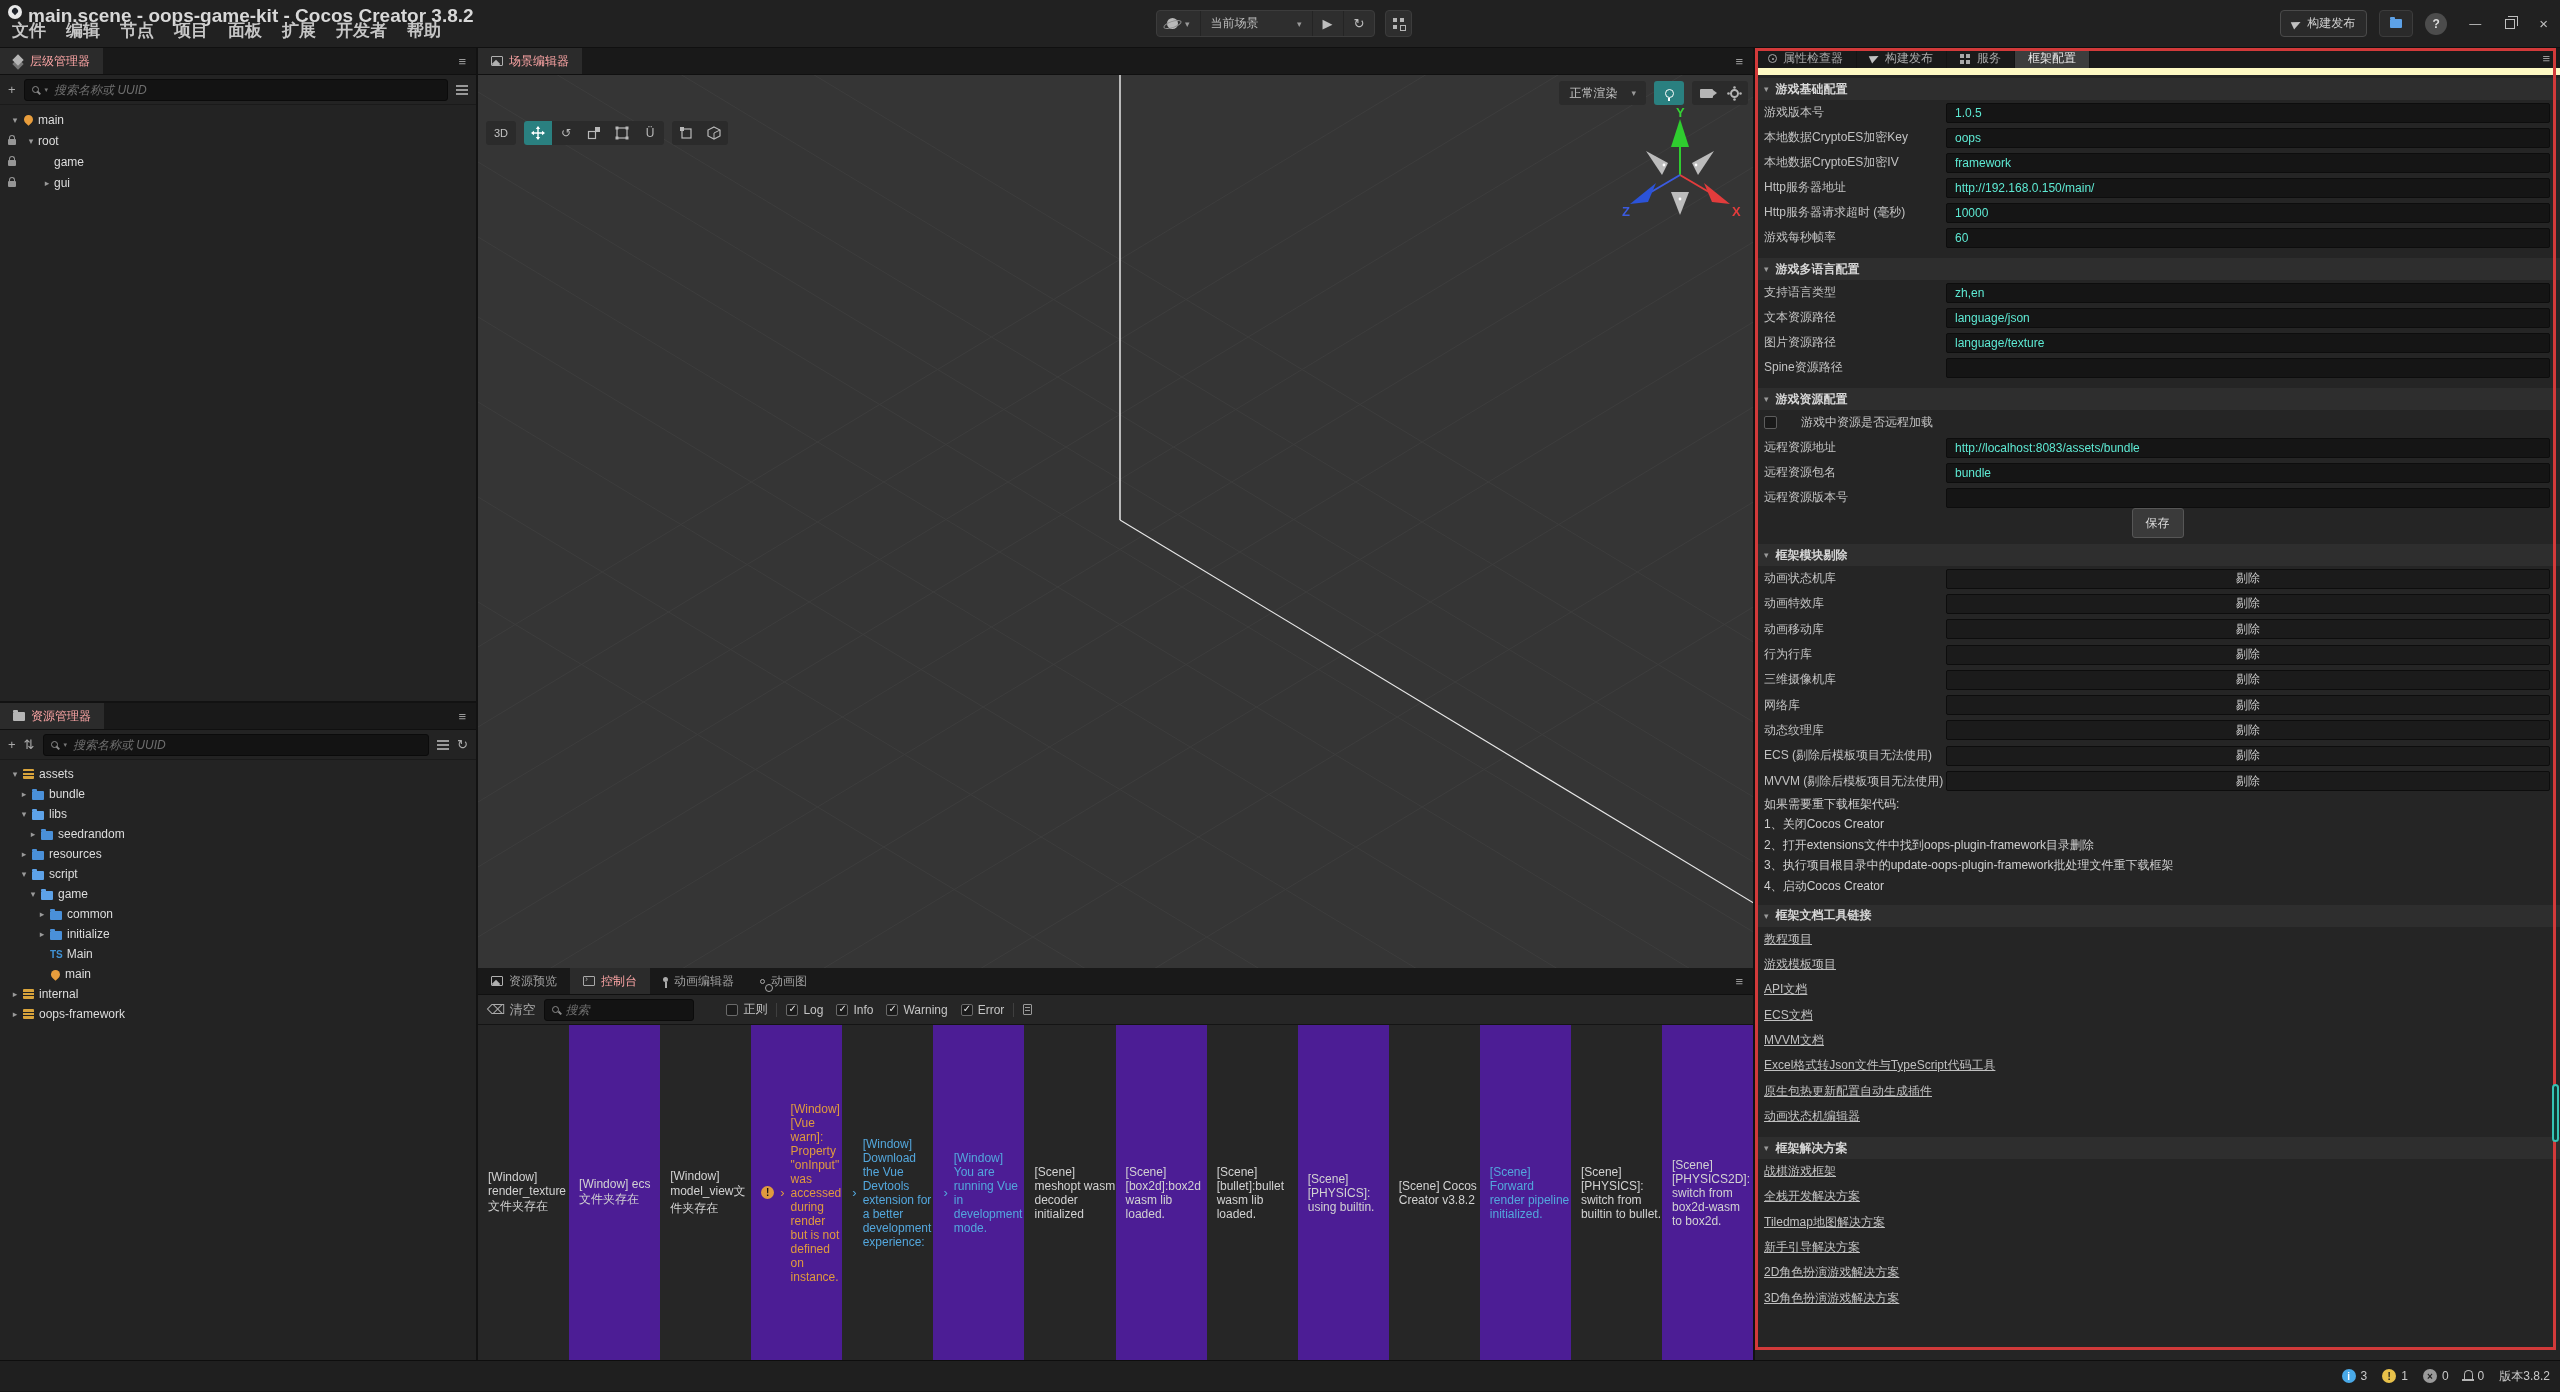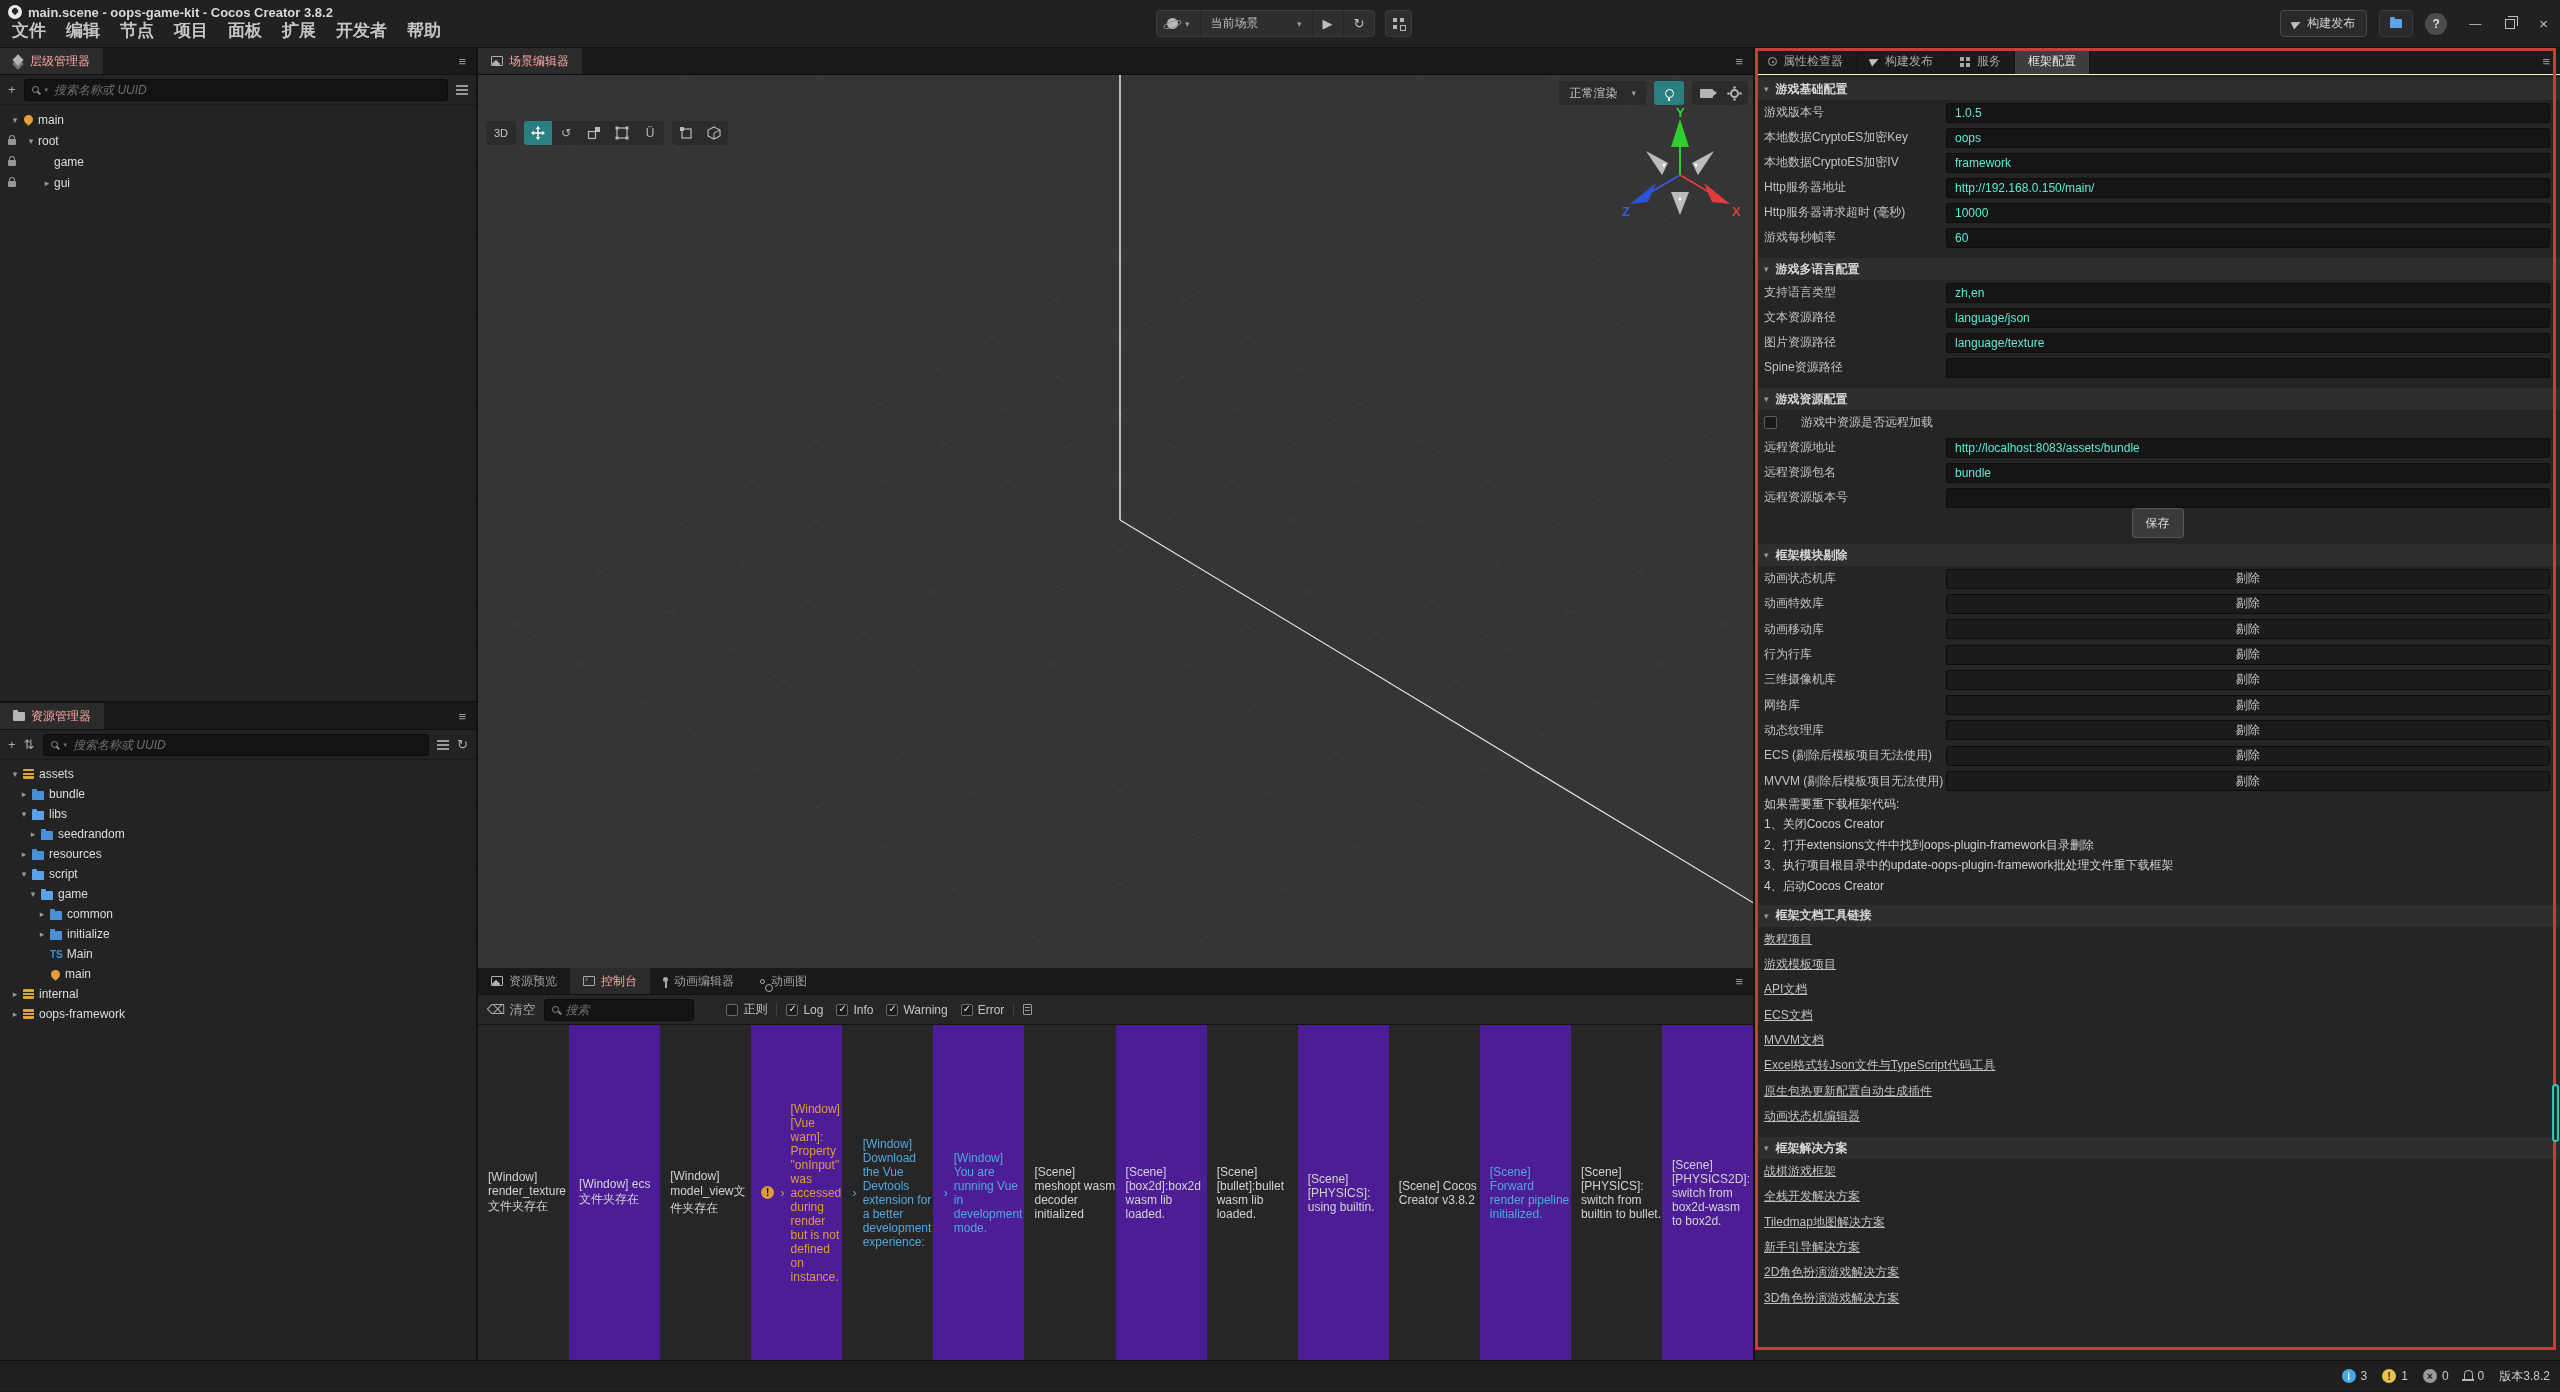--- a/index.html
+++ b/index.html
@@ -3,21 +3,21 @@
 <meta charset="utf-8">
 <style>
   * { box-sizing: border-box; margin: 0; padding: 0; }
   html,body { width:2560px; height:1392px; overflow:hidden; }
   body { font-family:"Liberation Sans","DejaVu Sans",sans-serif; font-size:12px; color:#cccccc; background:#161616; }
 
   
   .titlebar { position:relative; height:48px; background:#212121; border-bottom:1px solid #101010; }
   .app-logo { position:absolute; left:8px; top:5px; width:14px; height:14px; border-radius:50%; background:#e9e9e9; }
   .app-logo::after { content:""; position:absolute; left:4px; top:3px; width:6px; height:6px; background:#20242b; border-radius:0 50% 50% 50%; transform:rotate(225deg); }
-  .window-title { position:absolute; left:28px; top:5px; font-weight:bold; color:#d8d8d8; font-size:13px; }
+  .window-title { position:absolute; left:28px; top:5px; font-weight:bold; color:#d8d8d8; font-size:19px; }
   .menus { position:absolute; left:2px; bottom:2px; display:flex; }
   .menu-item { padding:3px 10px; color:#c6c6c6; font-size:17px;font-weight:bold; }
   .center-controls { position:absolute; left:1156px; top:10px; display:flex; gap:10px; align-items:center; }
   .ctrl-group { display:flex; background:#2e2e2e; border:1px solid #3c3c3c; border-radius:4px; height:27px; overflow:hidden; }
   .ctrl-cell { display:flex; align-items:center; gap:7px; padding:0 10px; border-right:1px solid #242424; color:#bdbdbd; }
   .ctrl-cell:last-child { border-right:none; }
   .chev { font-size:9px; color:#9a9a9a; }
   .planet { width:11px; height:11px; border-radius:50%; background:#b9b9b9; position:relative; }
   .planet::after { content:""; position:absolute; left:-4px; top:3px; width:17px; height:5px; border:1px solid #8f8f8f; border-radius:50%; transform:rotate(-18deg); }
   .play-glyph { color:#bdbdbd; font-size:13px; }
@@ -112,21 +112,21 @@
   .expand { font-size:13px; line-height:10px; }
   .warn-badge { width:13px; height:13px; border-radius:50%; background:#e09a3e; color:#141414; font-weight:bold; font-size:10px; display:flex; align-items:center; justify-content:center; flex-shrink:0; }
   .term-ic { width:12px; height:10px; border:1px solid #aaaaaa; border-radius:1px; position:relative; }
   .term-ic::after { content:"›"; position:absolute; left:1px; top:-3px; font-size:9px; color:#aaaaaa; }
   .person-ic { width:5px; height:5px; border-radius:50%; background:#aaaaaa; position:relative; margin-top:-4px; }
   .person-ic::after { content:""; position:absolute; left:1.5px; top:5px; width:2px; height:6px; background:#aaaaaa; }
   .graph-ic { width:5px; height:5px; border-radius:50%; border:1px solid #aaaaaa; position:relative; }
   .graph-ic::after { content:""; position:absolute; left:4px; top:4px; width:6px; height:6px; border-radius:50%; border:1px solid #aaaaaa; }
 
   
-  .insp-tabs { height:27px; background:#1a1a1a; display:flex; align-items:stretch; border-bottom:1px solid #fef9c3; }
+  .insp-tabs { height:27px; background:#1a1a1a; display:flex; align-items:stretch; border-bottom:7px solid #fef9c3; }
   .itab { display:flex; align-items:center; gap:6px; padding:0 13px; color:#a8a8a8; border-right:1px solid #141414; }
   .itab.active { background:#3d3d3d; color:#e8e8e8; }
   .gauge-ic { width:9px; height:9px; border:1.5px solid #a8a8a8; border-radius:50%; position:relative; }
   .gauge-ic::after { content:""; position:absolute; left:3px; top:3px; width:2px; height:2px; background:#a8a8a8; border-radius:50%; }
   .grid4 { width:4px; height:4px; background:#a8a8a8; box-shadow:6px 0 0 #a8a8a8, 0 6px 0 #a8a8a8, 6px 6px 0 #a8a8a8; margin:-5px 7px 0 0; }
   .insp-body { position:relative; height:1285px; overflow:hidden; }
   .section-h { height:22px; margin-top:8px; background:#2e2e2e; display:flex; align-items:center; gap:7px; padding:0 9px; font-weight:bold; color:#d8d8d8; }
   .section-h:first-child { margin-top:3px; }
   .sec-chev { font-size:9px; color:#9a9a9a; font-weight:normal; }
   .prow { height:25px; display:flex; align-items:center; padding:0 10px 0 9px; }

